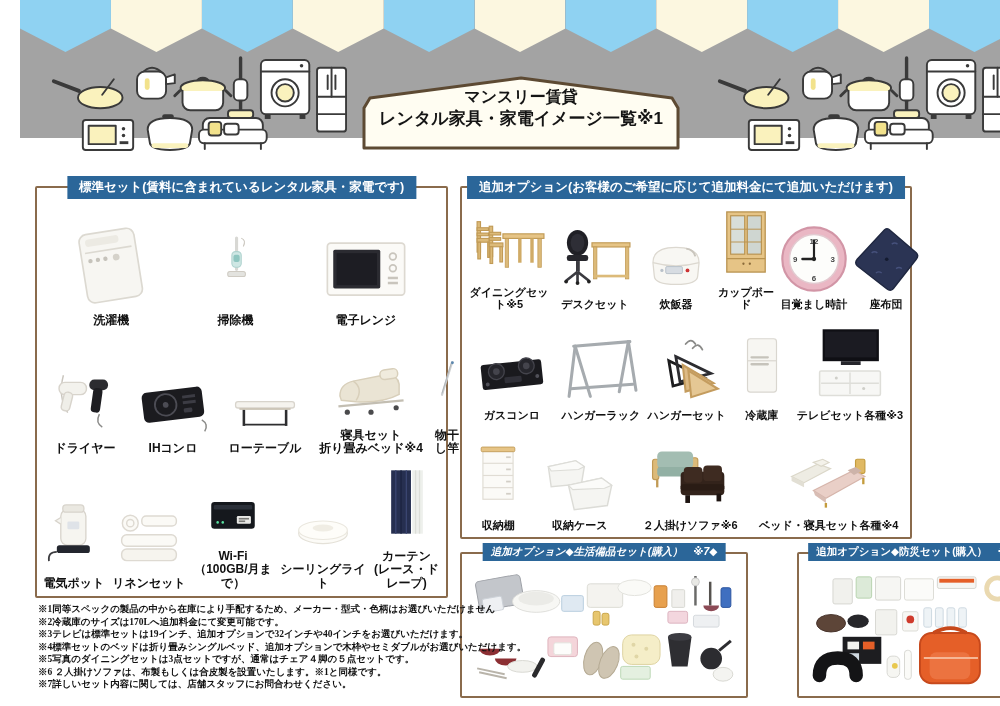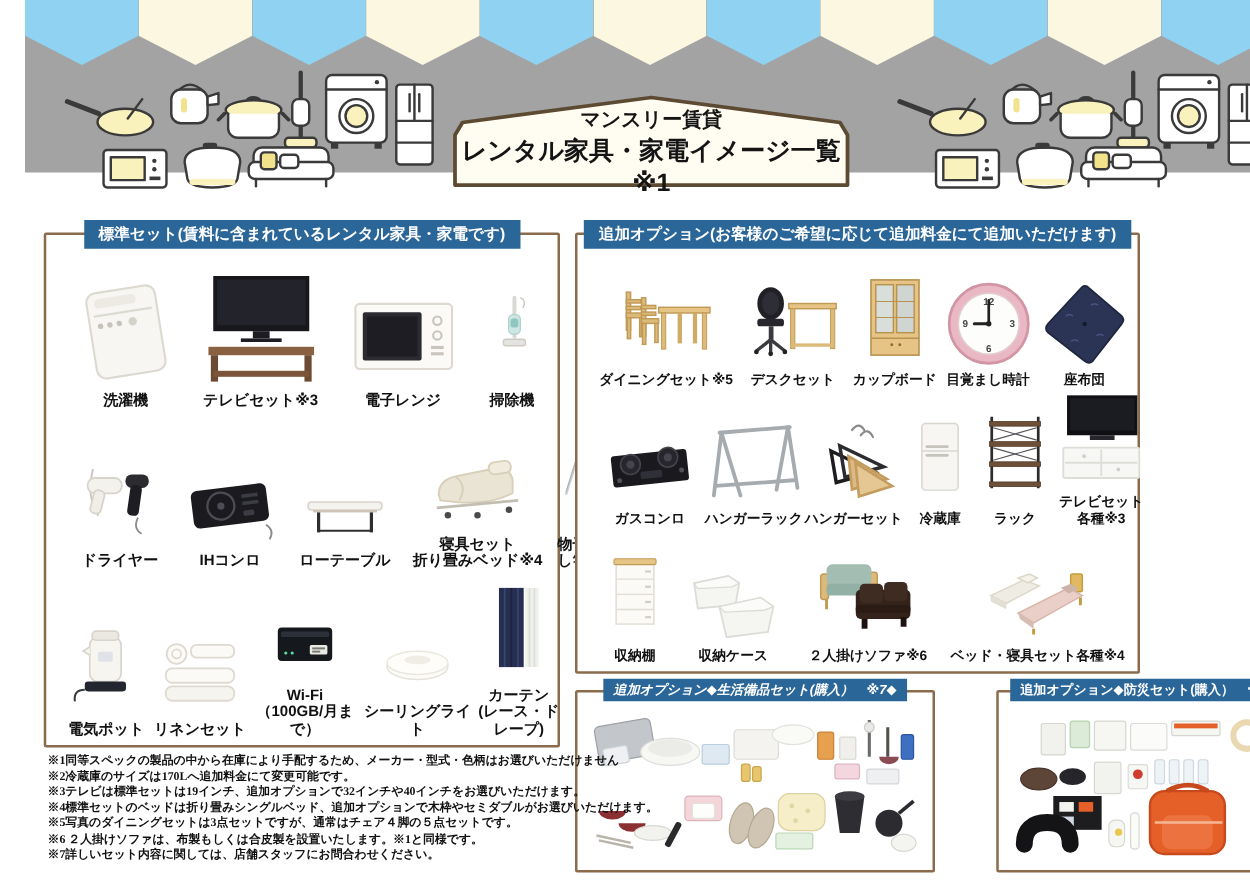--- a/index.html
+++ b/index.html
@@ -13,23 +13,23 @@
   .flags { position:absolute; left:0; top:0; width:100%; height:52px; display:flex; }
   .flag { flex:1 1 0; height:100%; clip-path: polygon(0 0,100% 0,100% 55%,50% 100%,0 55%); }
   .f-b { background:#8fd2f2; } .f-c { background:#fcf7e0; }
   .deco { position:absolute; top:52px; width:300px; height:102px; }
   .deco-left { left:28px; } .deco-right { left:694px; }
   
   .plaque { position:absolute; left:336px; top:74px; width:330px; height:78px; }
   .plaque-svg { position:absolute; left:0; top:0; }
   .plaque-text { position:absolute; left:0; right:0; top:13px; text-align:center; color:#141414; font-weight:bold; }
   .plaque-line1 { font-size:16px; line-height:1.3; }
-  .plaque-line2 { font-size:20px; line-height:1.3; }
+  .plaque-line2 { font-size:17px; line-height:1.3; }
   
-  .panel { position:absolute; background:#fff; border:2px solid #8a6b4c; border-radius:2px;padding-left:11px; }
+  .panel { position:absolute; background:#fff; border:2px solid #8a6b4c; border-radius:2px; }
   .panel-h { position:absolute; left:50%; transform:translateX(-50%); background:#2b6699; color:#fff;
              font-weight:bold; white-space:nowrap; padding:3px 12px; z-index:2; }
   .p-std { left:35px; top:186px; width:413px; height:412px; }
   .p-opt { left:460px; top:186px; width:452px; height:353px; }
   .p-std .panel-h, .p-opt .panel-h { top:-12px; font-size:12.5px; }
   .p-life { left:460px; top:552px; width:288px; height:146px;font-style:italic; }
   .p-bosai { left:753px; top:552px; width:244px; height:146px;margin-left:44px; }
   .p-life .panel-h, .p-bosai .panel-h { top:-11px; font-size:10.5px; padding:2px 8px; }
   .grid { display:flex; flex-direction:column; width:100%; height:100%; padding:12px 4px 6px; }
   .prow { flex:1 1 0; display:flex; align-items:flex-end; justify-content:space-around; }
@@ -493,36 +493,30 @@
     <div class="panel-h">標準セット(賃料に含まれているレンタル家具・家電です)</div>
     <div class="grid">
       <div class="prow">
         <div class="cell">
           <svg class="ph" width="84" height="98">
               <use href="#s-washer"></use>
             </svg>
           <div class="lbl"><span>洗濯機</span></div>
         </div>
         <div class="cell">
-          <svg class="ph" width="106" height="96">
-              <use href="#s-tvset"></use>
-            </svg>
-          <div class="lbl"><span>テレビセット※3</span></div>
+          <svg class="ph" width="52" height="102">
+              <use href="#s-vac"></use>
+            </svg>
+          <div class="lbl"><span>掃除機</span></div>
         </div>
         <div class="cell">
           <svg class="ph" width="96" height="84">
               <use href="#s-micro"></use>
             </svg>
           <div class="lbl"><span>電子レンジ</span></div>
-        </div>
-        <div class="cell">
-          <svg class="ph" width="52" height="102">
-              <use href="#s-vac"></use>
-            </svg>
-          <div class="lbl"><span>掃除機</span></div>
         </div>
       </div>
       <div class="prow">
         <div class="cell">
           <svg class="ph" width="88" height="72">
               <use href="#s-dryer"></use>
             </svg>
           <div class="lbl"><span>ドライヤー</span></div>
         </div>
         <div class="cell">
@@ -595,20 +589,26 @@
             </svg>
           <div class="lbl"><span>ダイニングセット※5</span></div>
         </div>
         <div class="cell">
           <svg class="ph" width="86" height="76">
               <use href="#s-desk"></use>
             </svg>
           <div class="lbl"><span>デスクセット</span></div>
         </div>
         <div class="cell">
+          <svg class="ph" width="76" height="64">
+              <use href="#s-rice"></use>
+            </svg>
+          <div class="lbl"><span>炊飯器</span></div>
+        </div>
+        <div class="cell">
           <svg class="ph" width="64" height="84">
               <use href="#s-cup"></use>
             </svg>
           <div class="lbl"><span>カップボード</span></div>
         </div>
         <div class="cell">
           <svg class="ph" width="72" height="74">
               <use href="#s-clock"></use>
             </svg>
           <div class="lbl"><span>目覚まし時計</span></div>
@@ -637,26 +637,20 @@
           <svg class="ph" width="80" height="70">
               <use href="#s-hang"></use>
             </svg>
           <div class="lbl"><span>ハンガーセット</span></div>
         </div>
         <div class="cell">
           <svg class="ph" width="58" height="82">
               <use href="#s-fridge"></use>
             </svg>
           <div class="lbl"><span>冷蔵庫</span></div>
-        </div>
-        <div class="cell">
-          <svg class="ph" width="62" height="90">
-              <use href="#s-rack"></use>
-            </svg>
-          <div class="lbl"><span>ラック</span></div>
         </div>
         <div class="cell">
           <svg class="ph" width="76" height="84">
               <use href="#s-tv2"></use>
             </svg>
           <div class="lbl"><span>テレビセット各種※3</span></div>
         </div>
       </div>
       <div class="prow">
         <div class="cell">

